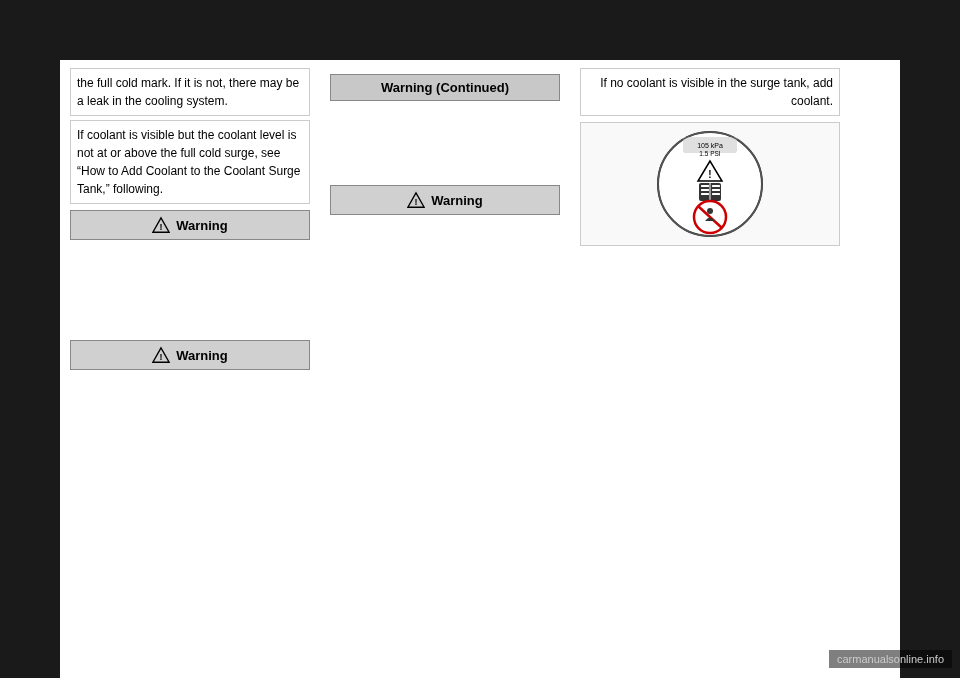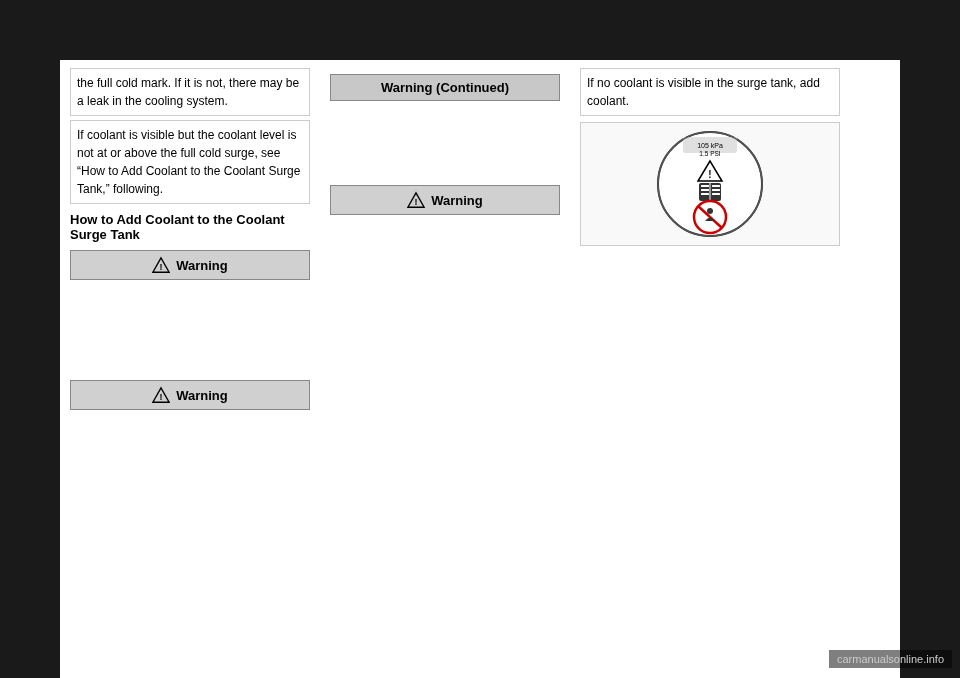--- a/index.html
+++ b/index.html
@@ -89,20 +89,21 @@
       width: 18px;
       height: 18px;
     }
     .right-text-block {
       font-size: 12px;
       line-height: 1.5;
       color: #000;
       margin-bottom: 6px;
       border: 1px solid #ccc;
       padding: 5px 6px;
+      text-align: right;
     }
     .image-block {
       border: 1px solid #ccc;
       padding: 6px;
       display: flex;
       align-items: center;
       justify-content: center;
       margin-top: 4px;
       background: #f9f9f9;
     }
@@ -123,23 +124,20 @@
 
 <div class="page-content">
 
   <div class="column-left">
     <div class="text-block">
       <span>the full cold mark. If it is not, there may be a leak in the cooling system.</span>
     </div>
     <div class="text-block">
       <span>If coolant is visible but the coolant level is not at or above the full cold surge, see “How to Add Coolant to the Coolant Surge Tank,” following.</span>
     </div>
-    <div class="section-heading">
-      <span>How to Add Coolant to the Coolant Surge Tank</span>
-    </div>
     <div class="warning-banner">
       <span class="warning-icon">
         <svg viewBox="0 0 20 18" fill="none" xmlns="http://www.w3.org/2000/svg">
           <path d="M10 1L1 17h18L10 1z" stroke="#000" stroke-width="1.5" fill="none"></path>
           <text x="10" y="14.5" text-anchor="middle" font-size="10" font-weight="bold" fill="#000">!</text>
         </svg>
       </span>
       <span class="warning-text">Warning</span>
     </div>
     <div class="spacer"></div>

